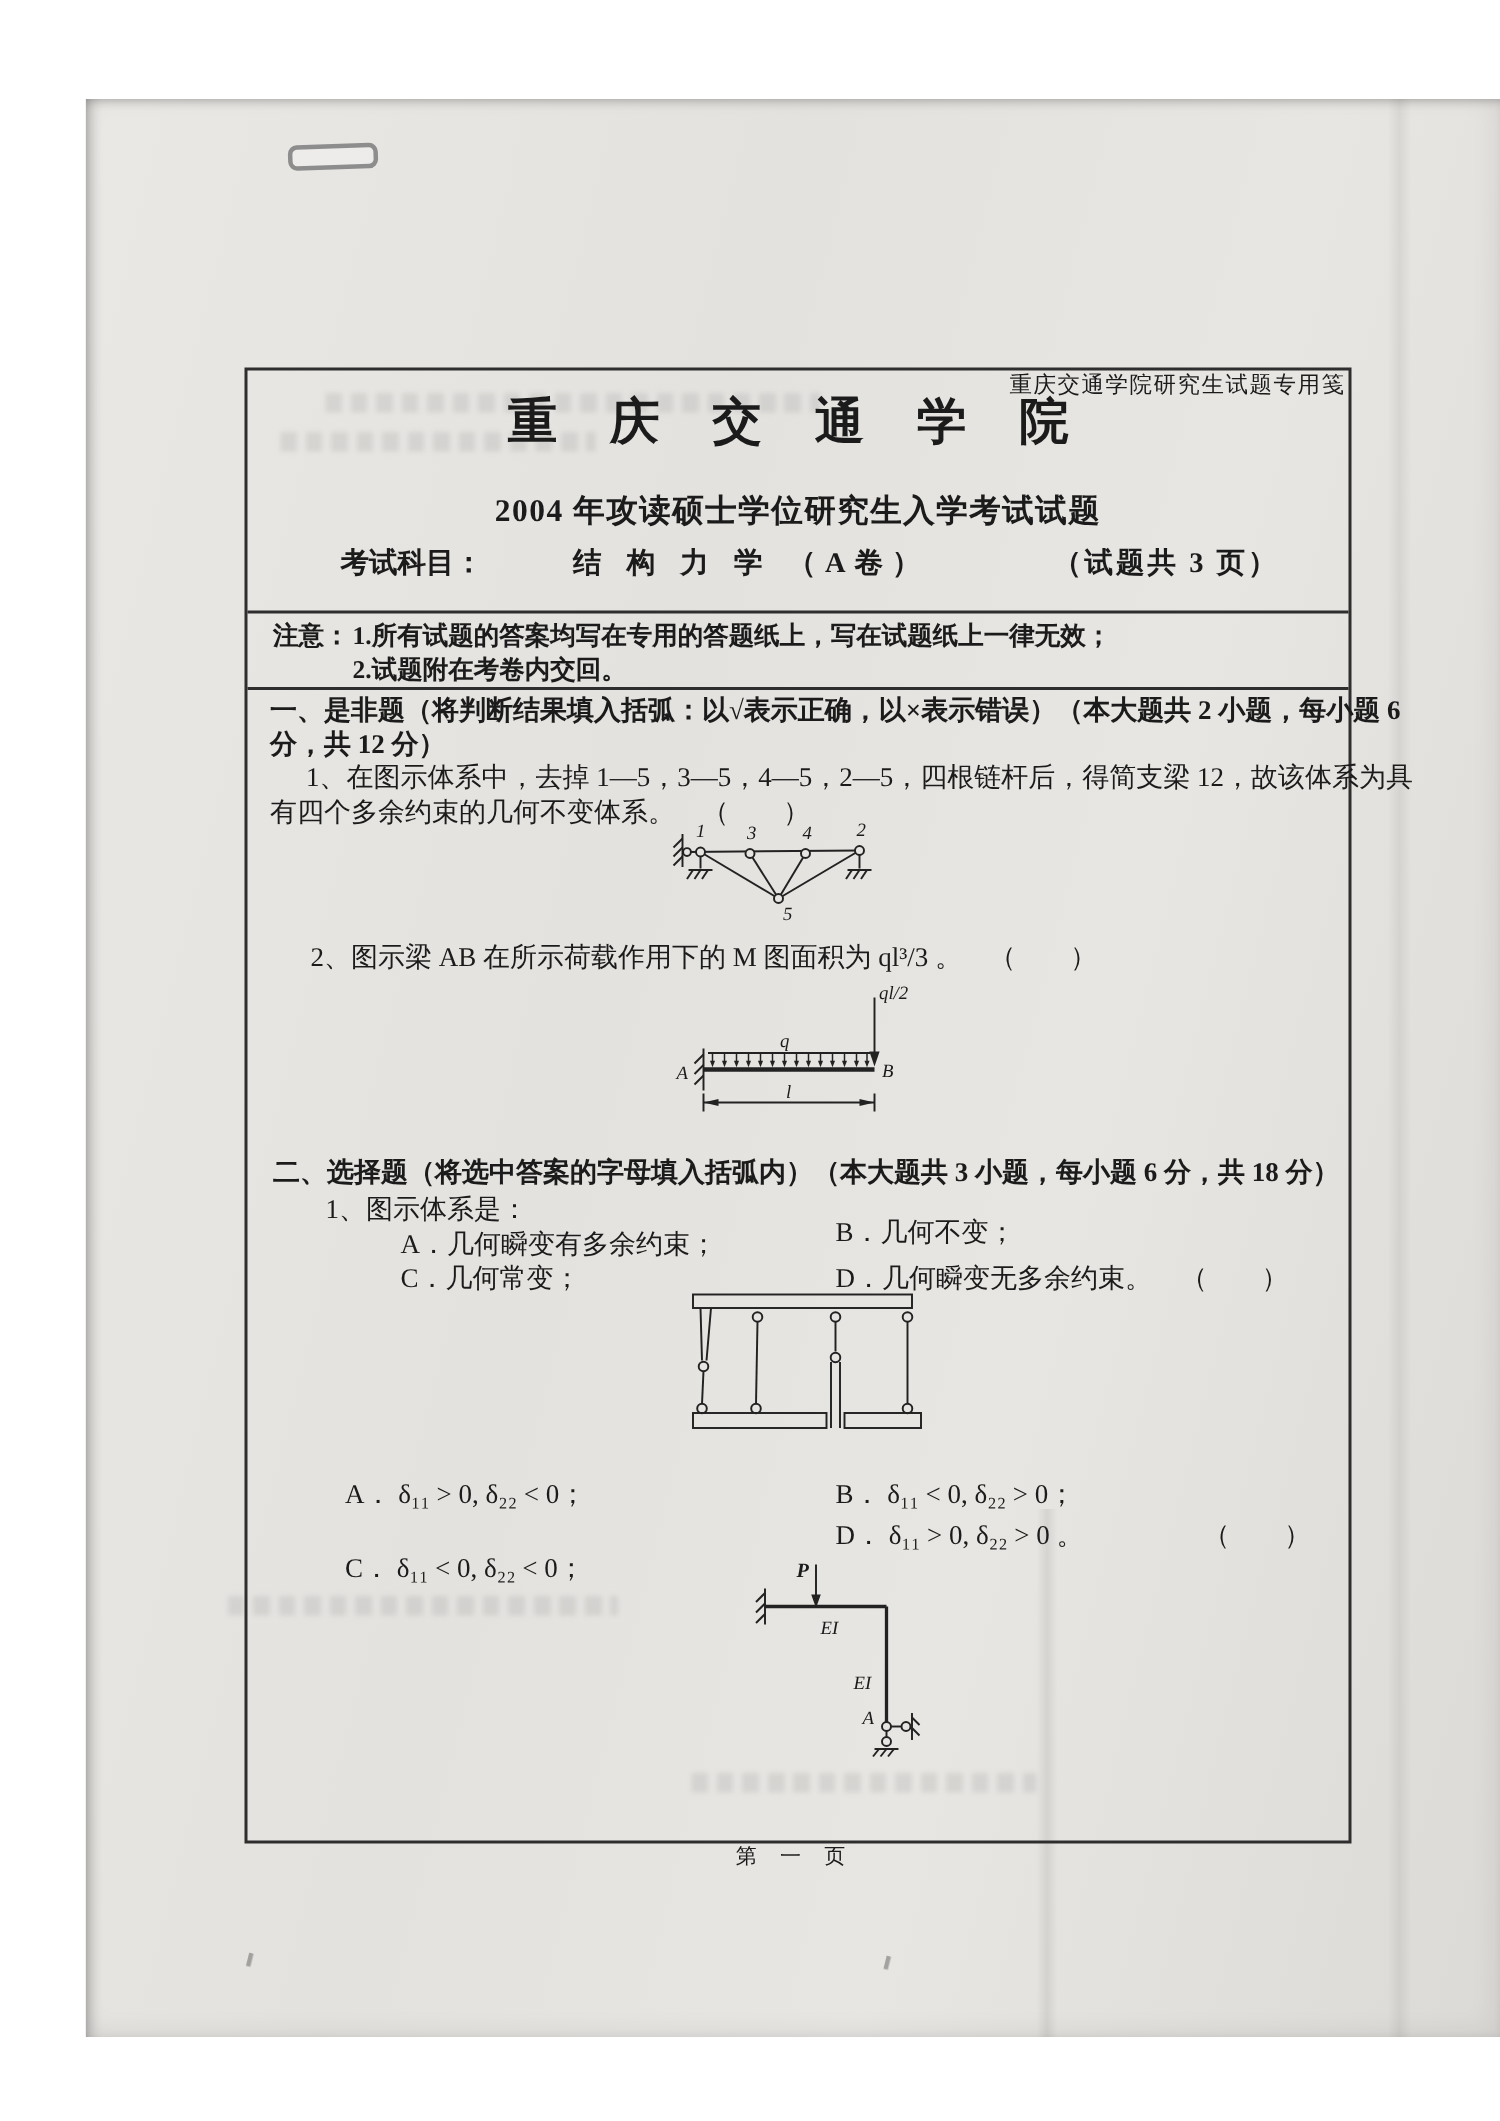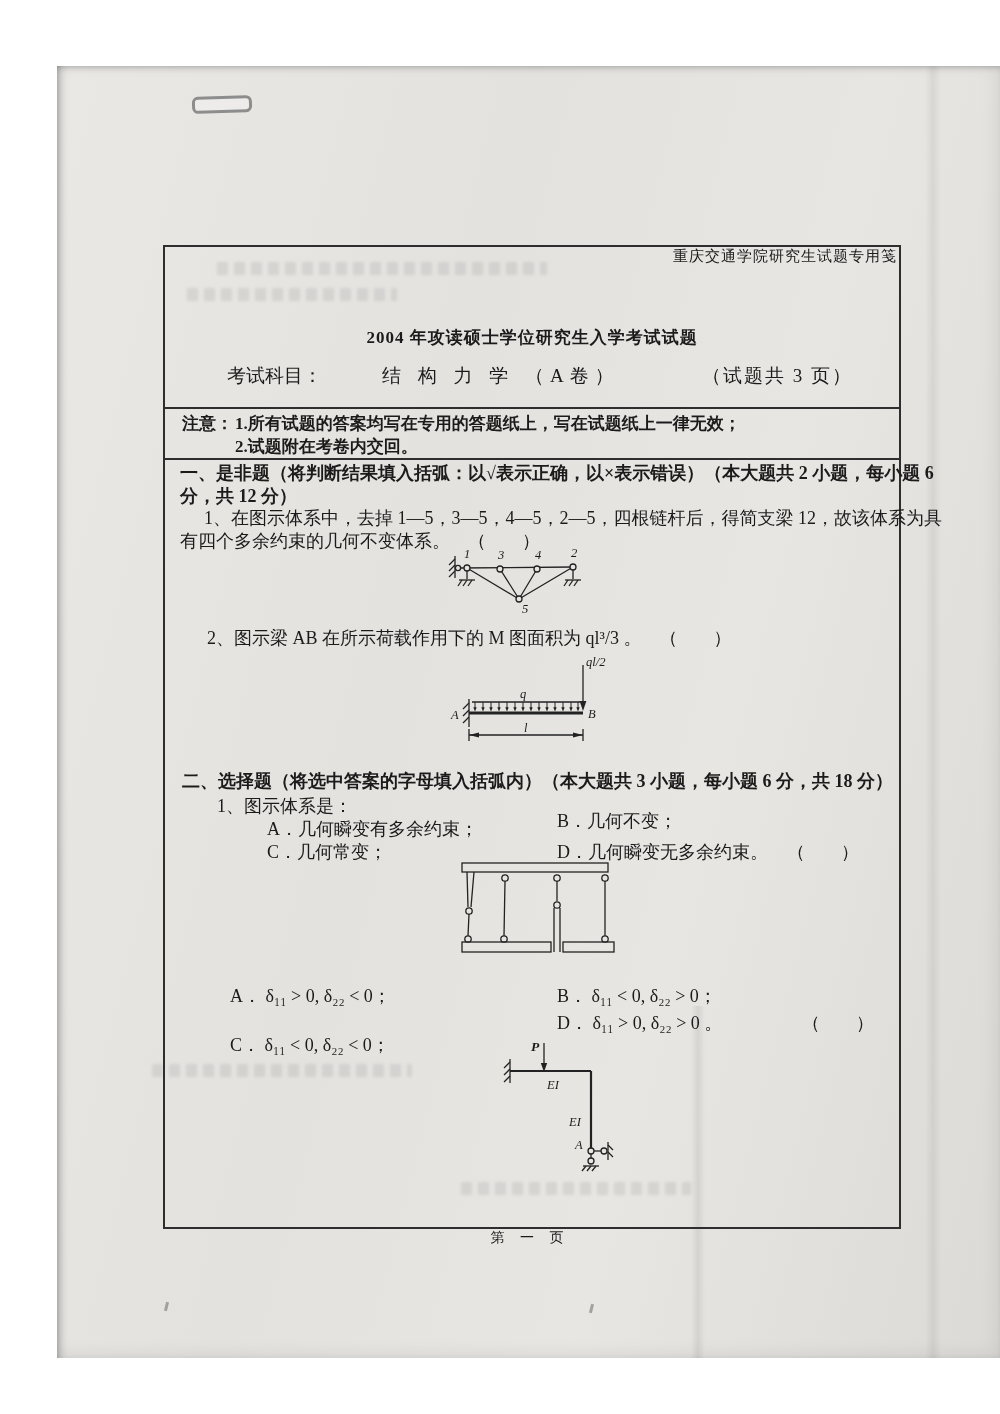--- a/index.html
+++ b/index.html
@@ -39,25 +39,25 @@
     border:2px solid #2e2e2e;
   }
   .rule{position:absolute;left:0;width:100%;border-top:2px solid #2e2e2e;height:0;}
   .school{
     position:absolute;top:12px;left:0;width:100%;text-align:center;
     font-family:"Liberation Sans","DejaVu Sans",sans-serif;
     font-size:33px;font-weight:bold;letter-spacing:13px;white-space:nowrap;
   }
   .examtitle{
     position:absolute;top:79px;left:0;width:100%;text-align:center;
-    font-size:17px;font-weight:bold;letter-spacing:1px;white-space:nowrap;
+    font-size:21px;font-weight:bold;letter-spacing:1px;white-space:nowrap;
   }
   .ln{position:absolute;white-space:nowrap;font-size:18px;line-height:21px;}
   .b{font-weight:bold;}
-  .sub{font-size:19px;font-weight:normal;}
+  .sub{font-size:19px;font-weight:bold;}
   .notice{font-size:17px;font-weight:bold;}
   .footer{
     position:absolute;left:106px;top:1163px;width:734px;text-align:center;
     font-size:14px;letter-spacing:6px;
   }
   svg.fig{position:absolute;overflow:visible;}
   svg.fig .stk{stroke:#222;fill:none;stroke-width:1.3;}
   svg.fig .thick{stroke:#222;fill:none;stroke-width:3;}
   svg.fig .med{stroke:#222;fill:none;stroke-width:2.2;}
   svg.fig .node{fill:#e7e5e2;stroke:#222;stroke-width:1.3;}
@@ -80,20 +80,21 @@
   <div class="bleed" style="left:130px;top:222px;width:210px;"></div>
   <div class="bleed" style="left:95px;top:998px;width:260px;"></div>
   <div class="bleed" style="left:404px;top:1116px;width:230px;"></div>
   <div class="pencil" style="left:108px;top:1236px;"></div>
   <div class="pencil" style="left:533px;top:1238px;"></div>
 
   <div class="header-note">重庆交通学院研究生试题专用笺</div>
 
   <div class="main-box">
 
+    <div class="school">重 庆 交 通 学 院</div>
     <div class="examtitle">2004 年攻读硕士学位研究生入学考试试题</div>
     <span class="ln sub" style="left:62px;top:118px;">考试科目：</span>
     <span class="ln sub" style="left:217px;top:118px;letter-spacing:6px;">结 构 力 学 （A卷）</span>
     <span class="ln sub" style="left:537px;top:118px;letter-spacing:2px;">（试题共 3 页）</span>
 
     <div class="rule" style="top:160px;"></div>
 
     <span class="ln notice" style="left:17px;top:166px;">注意：</span>
     <span class="ln notice" style="left:70px;top:166px;">1.所有试题的答案均写在专用的答题纸上，写在试题纸上一律无效；</span>
     <span class="ln notice" style="left:70px;top:189px;">2.试题附在考卷内交回。</span>

